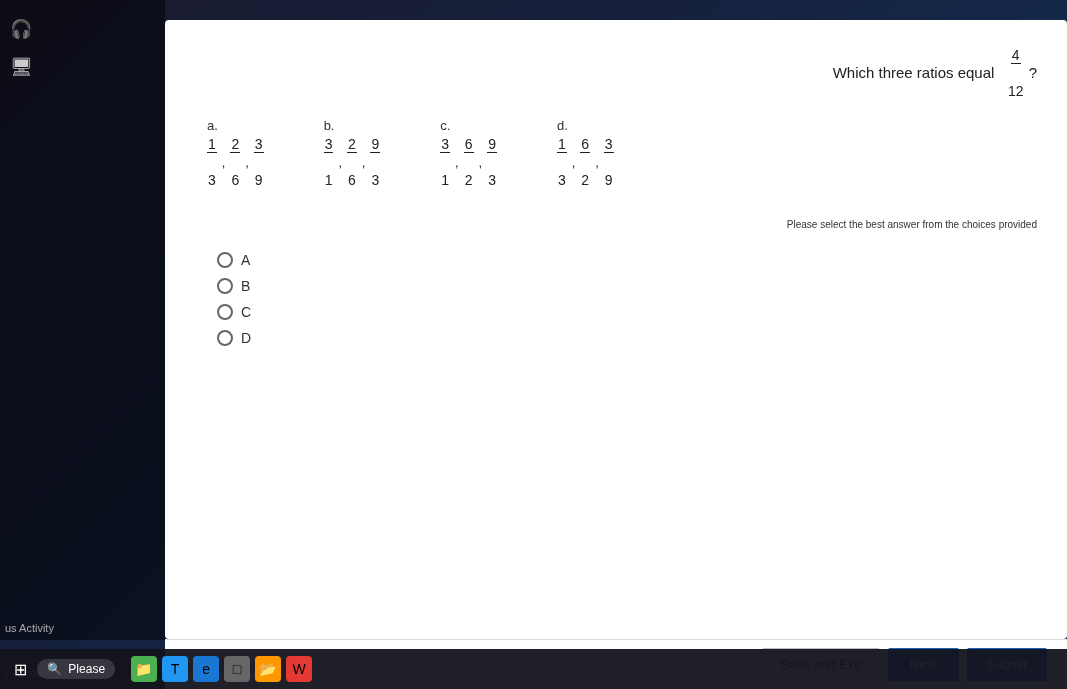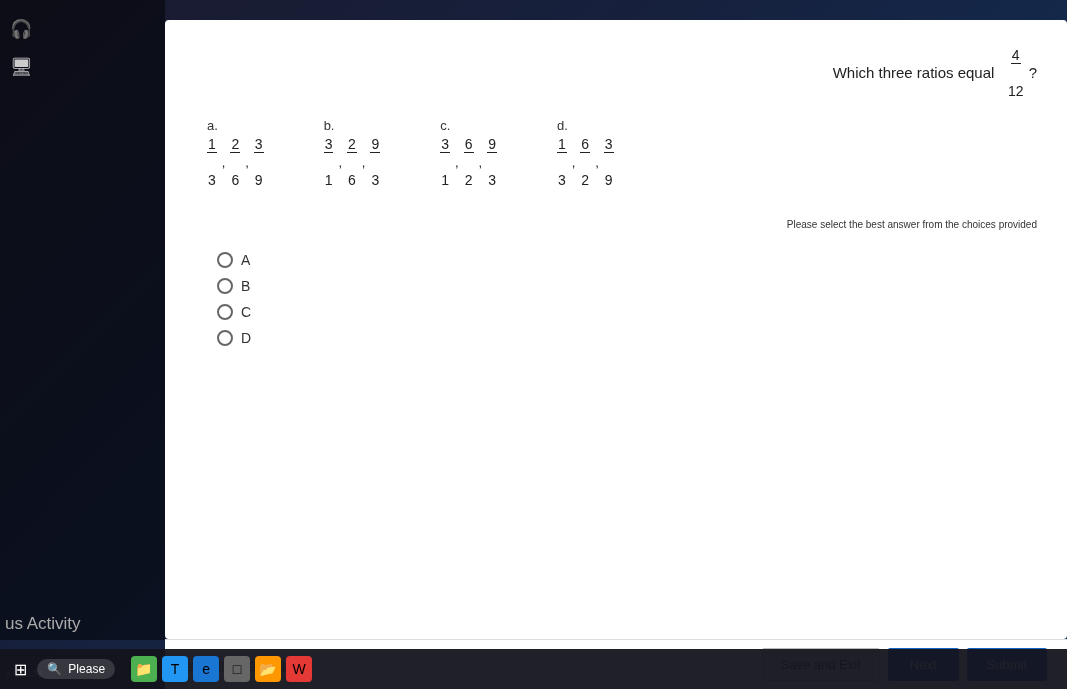--- a/index.html
+++ b/index.html
@@ -256,21 +256,21 @@
 </head>
 <body>
 
 <div class="desktop-bg"></div>
 
 <div class="sidebar-left">
   <div class="sidebar-icon">🎧</div>
   <div class="sidebar-icon">🖥</div>
 </div>
 
-<div style="position:absolute;left:5px;bottom:55px;color:#aaa;font-size:17px;">us Activity</div>
+<div style="position:absolute;left:5px;bottom:55px;color:#aaa;font-size:11px;">us Activity</div>
 
 <div class="quiz-container">
 
   <div class="question-title">
     <span>Which three ratios equal</span>
     <span>&nbsp;</span>
     <span class="fraction">
       <span class="num">4</span>
       <span class="den">12</span>
     </span>

